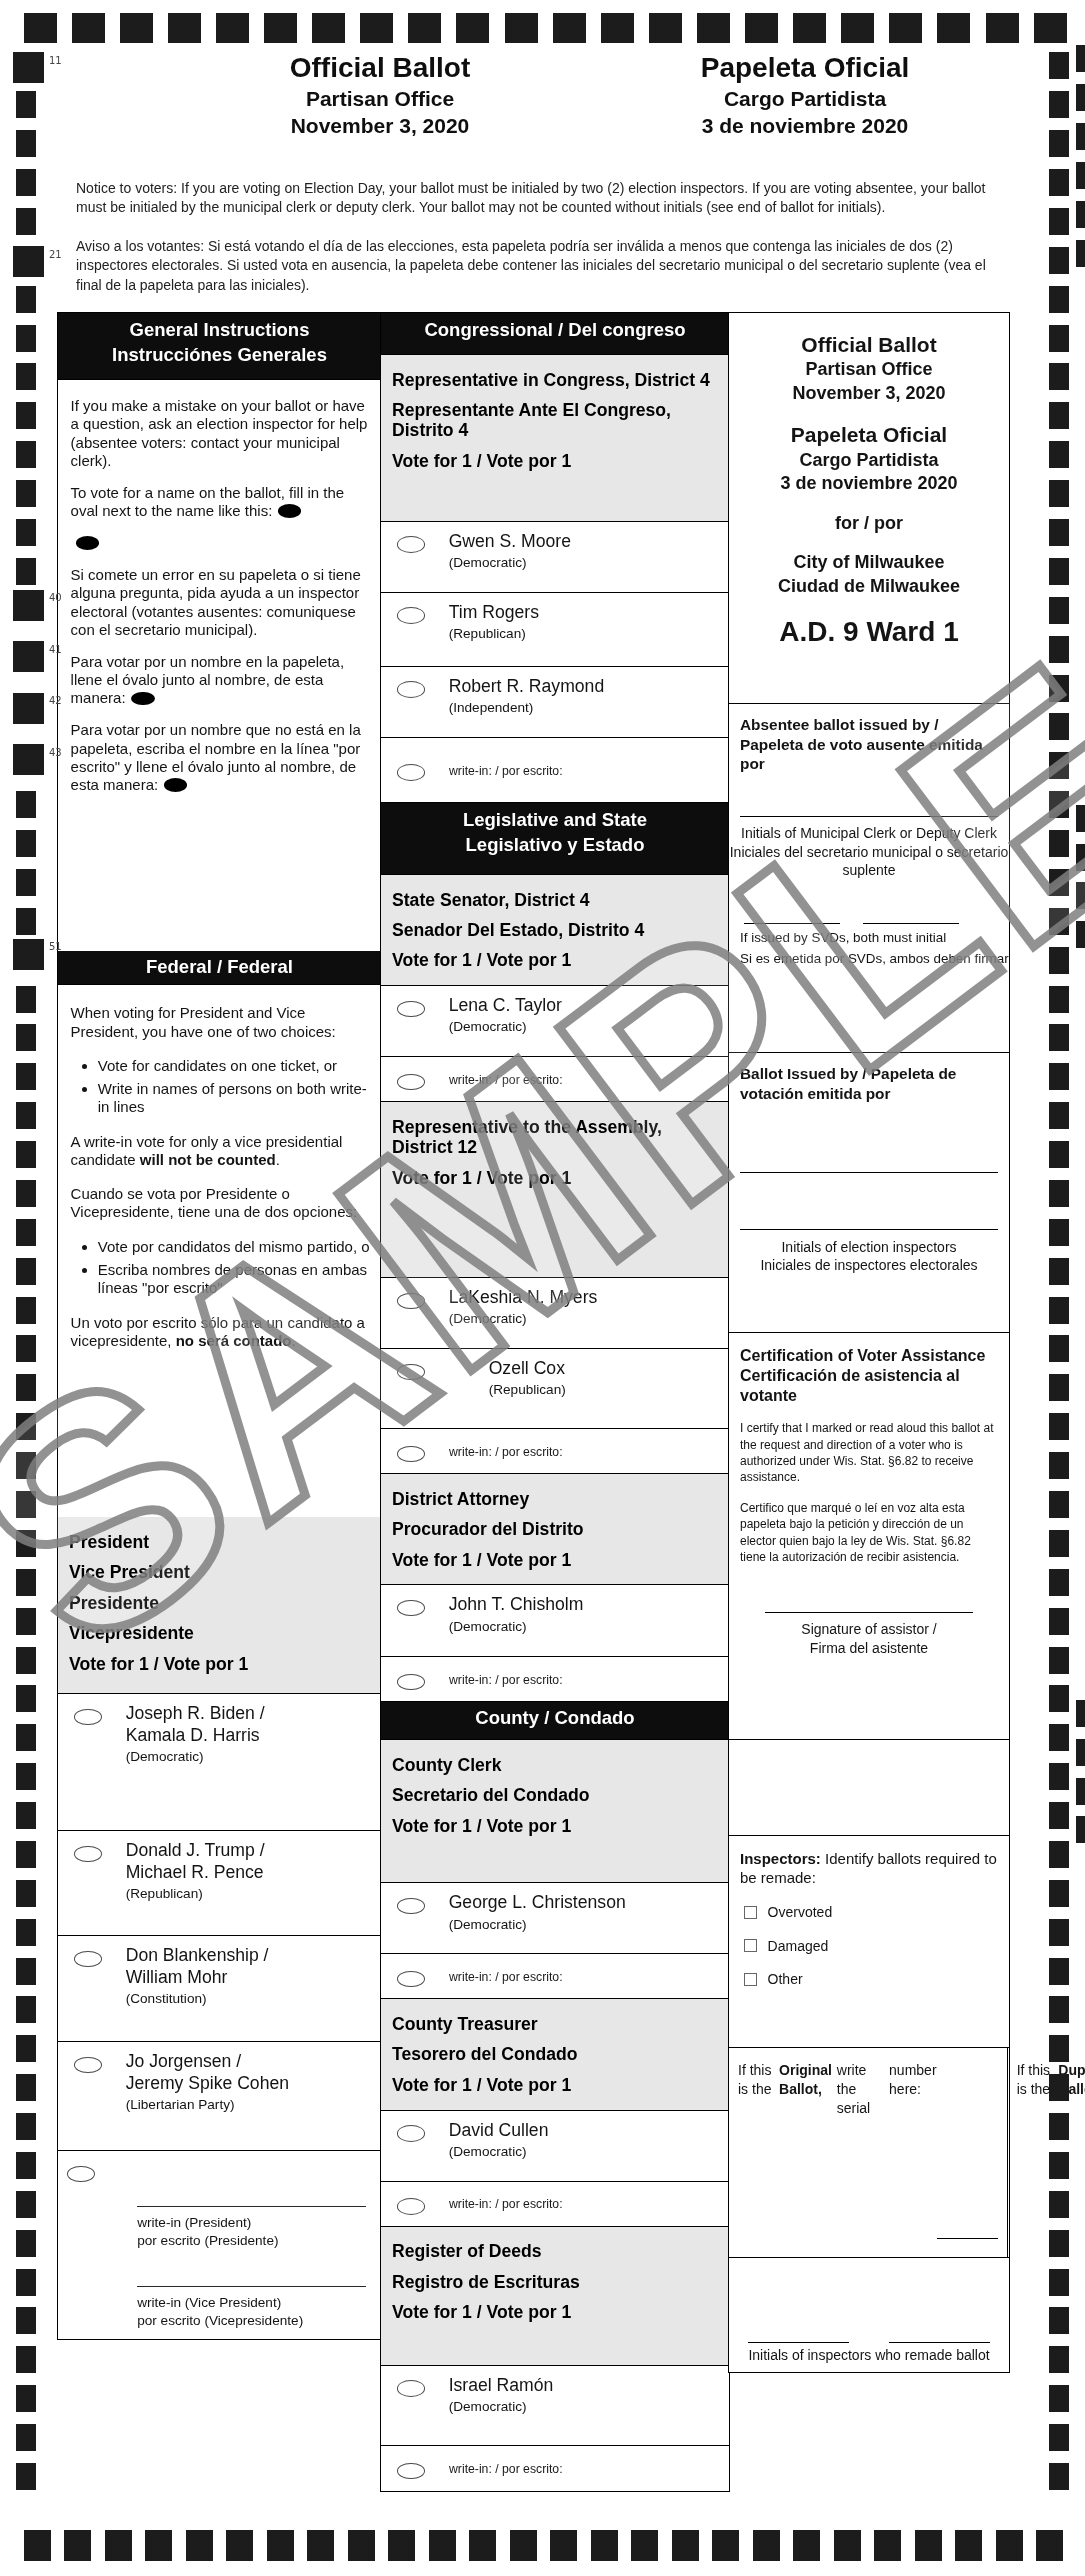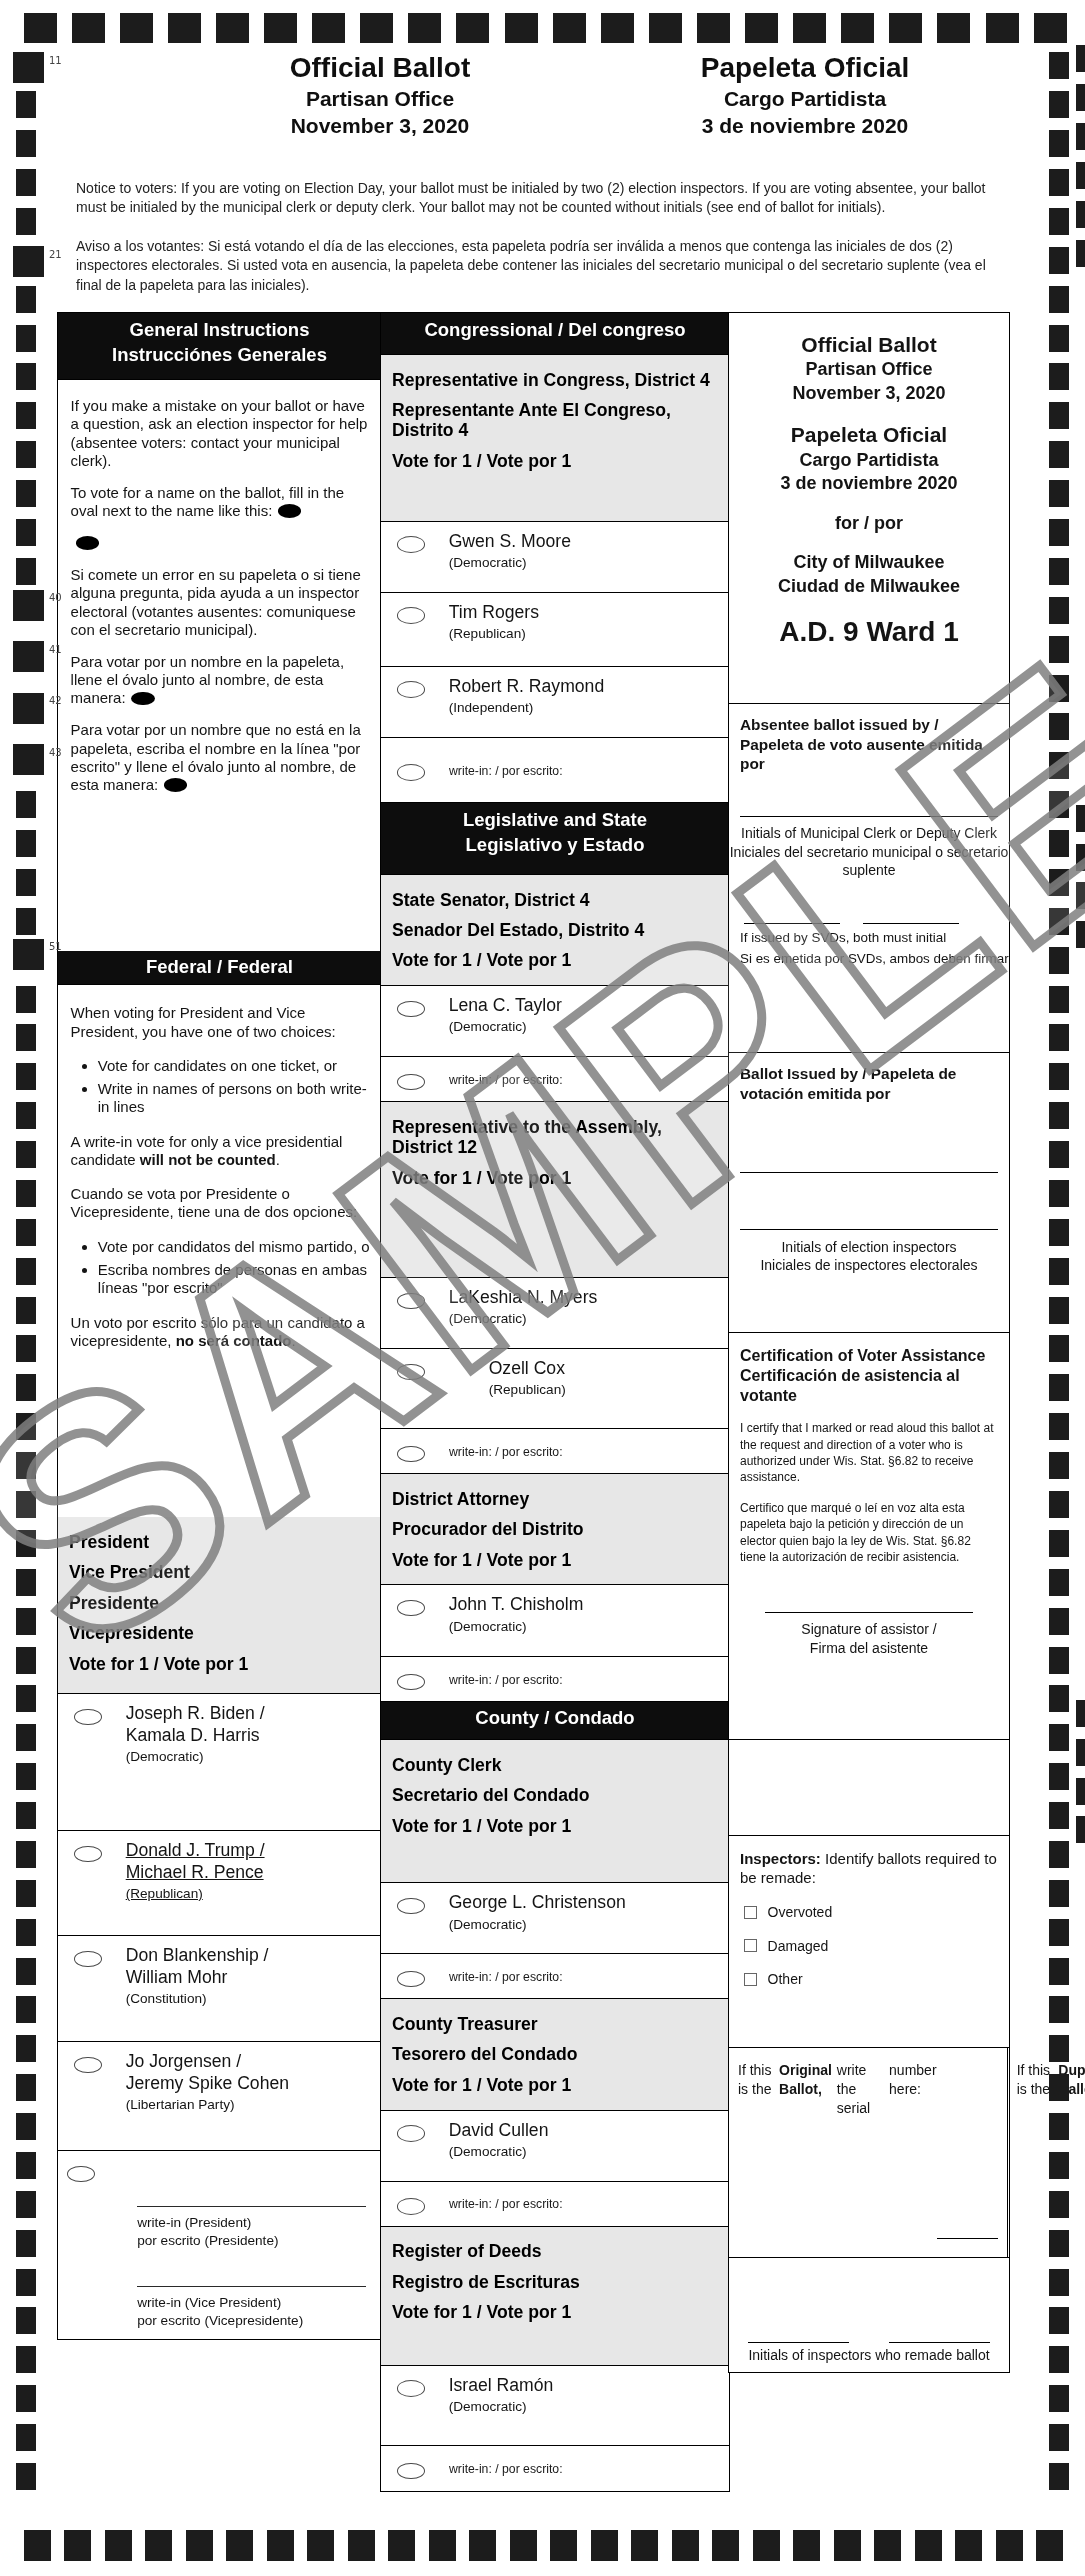--- a/index.html
+++ b/index.html
@@ -139,21 +139,21 @@
     </div>
 
     <div class="crow" style="min-height:137px;">
       <div class="oval"></div>
       <div class="cinfo">
         <div class="cname">Joseph R. Biden /</div>
         <div class="cname">Kamala D. Harris</div>
         <div class="cparty">(Democratic)</div>
       </div>
     </div>
-    <div class="crow" style="min-height:105px;text-decoration:underline;">
+    <div class="crow" style="min-height:105px;">
       <div class="oval"></div>
       <div class="cinfo">
         <div class="cname">Donald J. Trump /</div>
         <div class="cname">Michael R. Pence</div>
         <div class="cparty">(Republican)</div>
       </div>
     </div>
     <div class="crow" style="min-height:106px;">
       <div class="oval"></div>
       <div class="cinfo">

